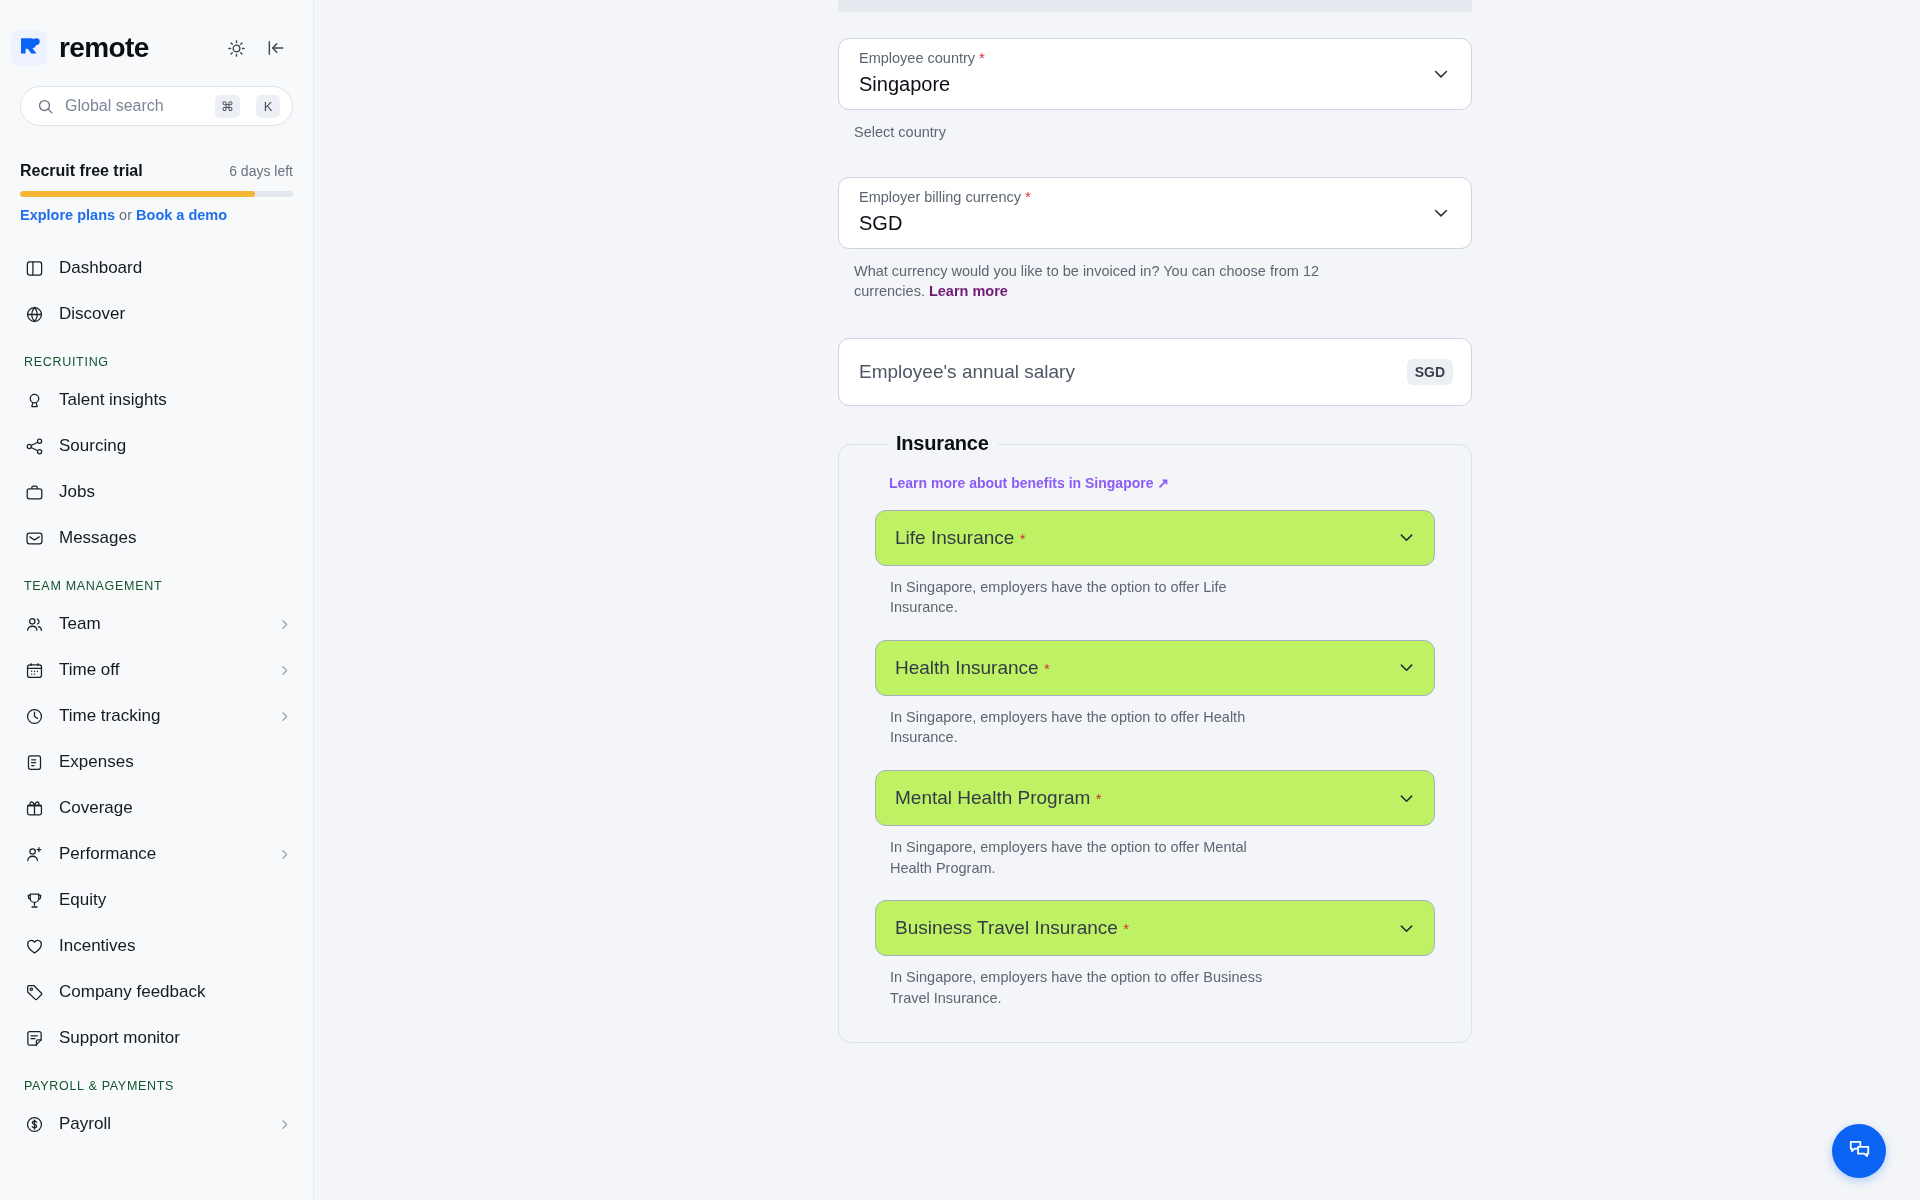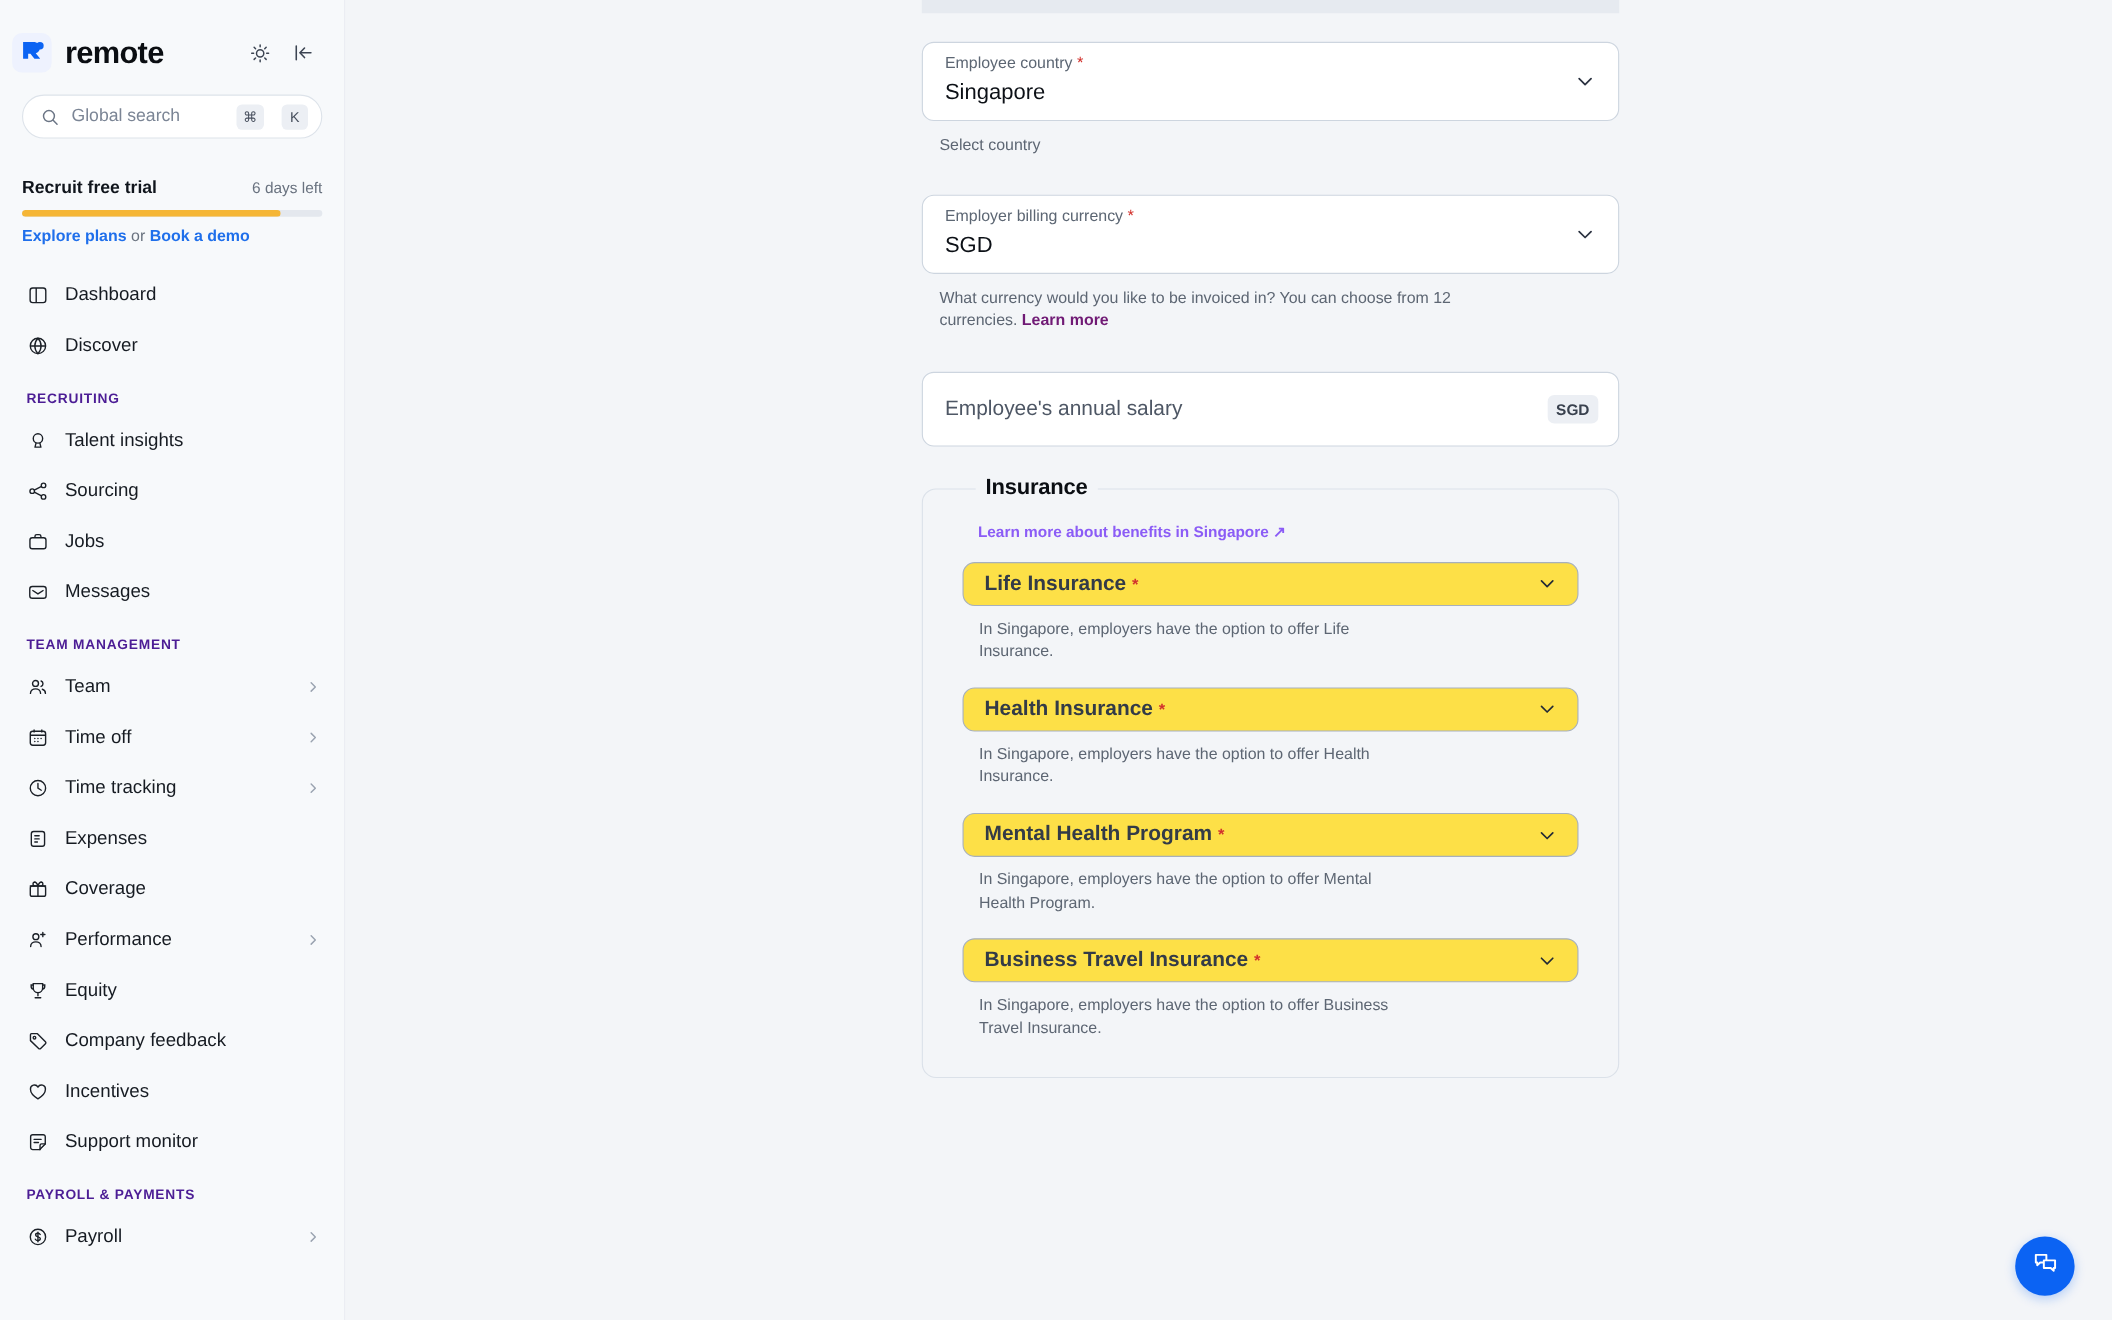--- a/index.html
+++ b/index.html
@@ -132,22 +132,22 @@
     font-weight: 700;
     text-decoration: none;
     cursor: pointer;
   }
 
   .nav { margin-top: 22px; }
 
   .nav-section-label {
     font-size: 12.5px;
     letter-spacing: 0.7px;
-    color: #4c1d95;
-    font-weight: 700;
+    color: #14532d;
+    font-weight: 400;
     padding: 18px 24px 8px 24px;
   }
 
   .nav-item {
     display: flex;
     align-items: center;
     gap: 14px;
     height: 46px;
     padding: 0 22px 0 24px;
     cursor: pointer;
@@ -281,29 +281,28 @@
     color: #8b5cf6;
     font-weight: 700;
     text-decoration: none;
     cursor: pointer;
   }
   .benefits-list { margin-top: 18px; padding: 0 14px; }
 
   .benefit-item + .benefit-item { margin-top: 22px; }
 
   .benefit-select {
-    background: #fde047;
+    background: #bef264;
     border: 1px solid #a7b0bd;
     border-radius: 11px;
-    height: 40px;
+    height: 56px;
     display: flex;
     align-items: center;
     padding: 0 18px 0 19px;
     cursor: pointer;
-    font-weight: bold;
   }
   .benefit-name {
     flex: 1;
     font-size: 19px;
     color: #333b47;
   }
   .benefit-chev { color: #232a35; display: flex; }
 
   .benefit-desc {
     font-size: 14.5px;
@@ -545,34 +544,34 @@
               <path d="M6.6 5.6H4.2v1.8c0 1.7 1.1 2.8 2.4 3M17.4 5.6h2.4v1.8c0 1.7-1.1 2.8-2.4 3"></path>
             <path d="M12 14.4v3.6M8.8 20.2h6.4"></path>
           </svg>
         </span>
         <span class="nav-label">Equity</span>
       </div>
 
       <div class="nav-item">
         <span class="nav-ico">
           <svg width="19" height="19" viewBox="0 0 24 24" fill="none" stroke="currentColor" stroke-width="1.6" stroke-linejoin="round">
+            <path d="M12 20.2S3.4 15 3.4 9.2A4.6 4.6 0 0112 6.6a4.6 4.6 0 018.6 2.6c0 5.8-8.6 11-8.6 11z"></path>
+          </svg>
+        </span>
+        <span class="nav-label">Incentives</span>
+      </div>
+
+      <div class="nav-item">
+        <span class="nav-ico">
+          <svg width="19" height="19" viewBox="0 0 24 24" fill="none" stroke="currentColor" stroke-width="1.6" stroke-linejoin="round">
             <path d="M3.4 11.4V4.6a1.2 1.2 0 011.2-1.2h6.8l9.2 9.2a1.6 1.6 0 010 2.3l-5.5 5.5a1.6 1.6 0 01-2.3 0L3.4 11.4z"></path>
             <circle cx="8" cy="8" r="1.5"></circle>
           </svg>
         </span>
         <span class="nav-label">Company feedback</span>
-      </div>
-
-      <div class="nav-item">
-        <span class="nav-ico">
-          <svg width="19" height="19" viewBox="0 0 24 24" fill="none" stroke="currentColor" stroke-width="1.6" stroke-linejoin="round">
-            <path d="M12 20.2S3.4 15 3.4 9.2A4.6 4.6 0 0112 6.6a4.6 4.6 0 018.6 2.6c0 5.8-8.6 11-8.6 11z"></path>
-          </svg>
-        </span>
-        <span class="nav-label">Incentives</span>
       </div>
 
       <div class="nav-item">
         <span class="nav-ico">
           <svg width="19" height="19" viewBox="0 0 24 24" fill="none" stroke="currentColor" stroke-width="1.6" stroke-linecap="round" stroke-linejoin="round">
             <path d="M3.6 5.6a2.4 2.4 0 012.4-2.4h12a2.4 2.4 0 012.4 2.4v8.2l-6.6 6.6H6a2.4 2.4 0 01-2.4-2.4V5.6z"></path>
             <path d="M7.6 8.6h8M7.6 12.2h5"></path>
               <path d="M20.4 13.8h-4.2a1.8 1.8 0 00-1.8 1.8v4.8"></path>
           </svg>
         </span>

